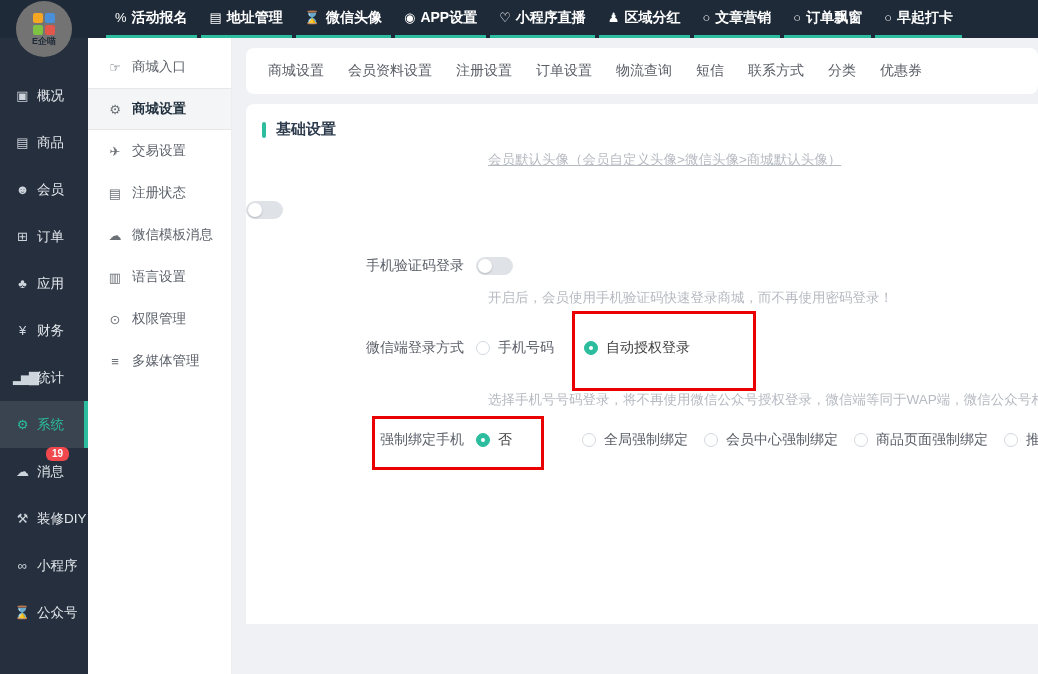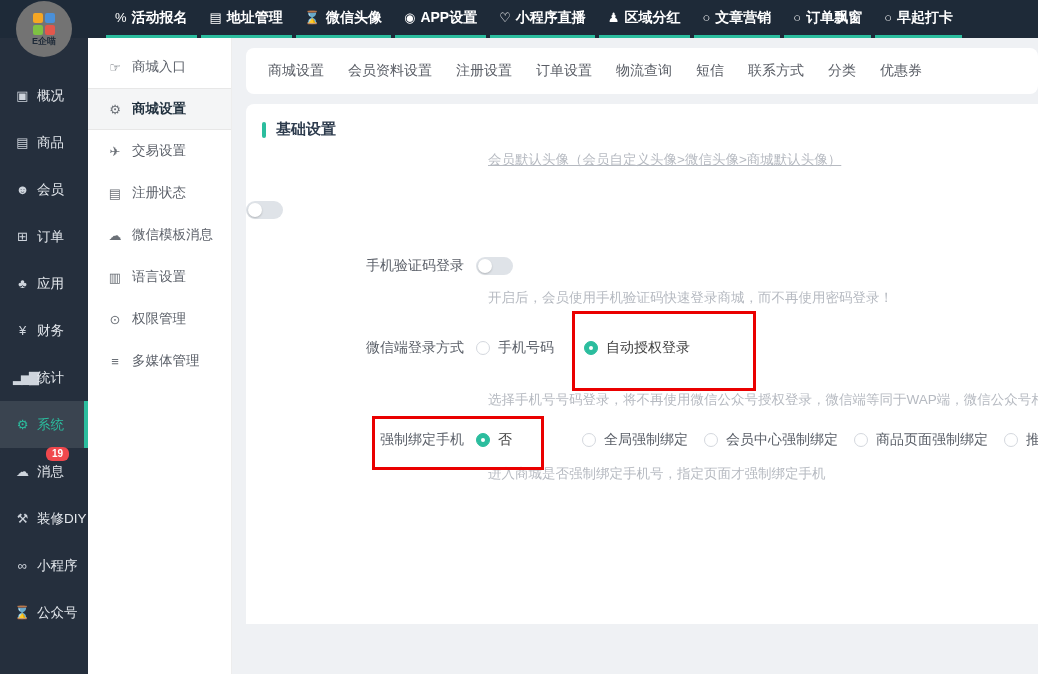--- a/index.html
+++ b/index.html
@@ -333,17 +333,16 @@
         <span class="radio">
           <span class="rdot"></span>
           <span class="rlabel">商品页面强制绑定</span>
         </span>
         <span class="radio">
           <span class="rdot"></span>
           <span class="rlabel">推</span>
         </span>
         <div class="anno anno2"></div>
       </div>
-      <div class="form-hint hint-force">进入商城是否强制绑定手机号，指定页面才强制绑定手机</div>
 
     </div>
   </div>
 </div>
 
 </body></html>

